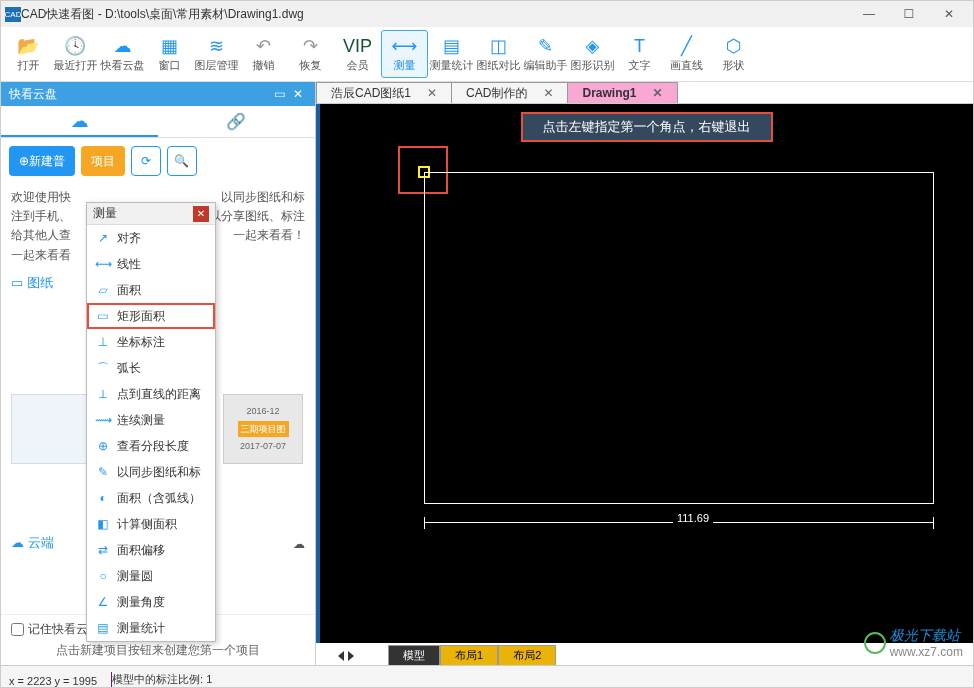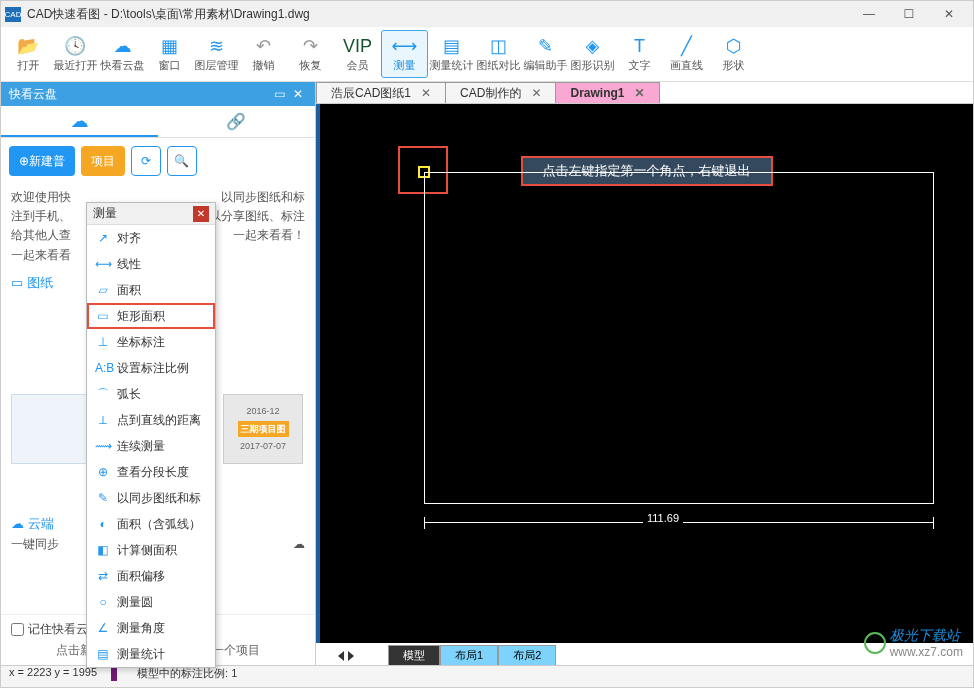--- a/index.html
+++ b/index.html
@@ -1,19 +1,19 @@
 <!DOCTYPE html>
 <html><head>
 <meta charset="utf-8">
 <style>
 * { margin: 0; padding: 0; box-sizing: border-box; font-family: "Microsoft YaHei", sans-serif; }
 body { width: 974px; height: 688px; background: #fff; overflow: hidden; position: relative; border: 1px solid #ccc; }
 
 .titlebar { height: 26px; background: #f0f0f0; display: flex; align-items: center; padding: 0 4px; font-size: 12px; color: #333; }
-.titlebar .app-icon { width: 16px; height: 15px; background: #1e6fb8; margin-right: 6px; color:#fff; font-size:8px; display:flex; align-items:center; justify-content:center;}
+.titlebar .app-icon { width: 16px; height: 15px; background: #1e6fb8; margin-right: 0; color:#fff; font-size:8px; display:flex; align-items:center; justify-content:center;}
 .titlebar .spacer { flex: 1; }
 .titlebar .win-btn { width: 40px; height: 26px; display: flex; align-items: center; justify-content: center; color: #555; }
 
 .toolbar { height: 55px; background: #fff; border-bottom: 1px solid #ddd; display: flex; padding: 2px 4px; }
 .tool-btn { width: 47px; display: flex; flex-direction: column; align-items: center; justify-content: center; font-size: 11px; color: #555; border: 1px solid transparent; border-radius: 3px; margin: 1px 0px; }
 .tool-btn.active { border: 1px solid #3da9e8; background: #eaf6fd; color: #1a8cd8; }
 .tool-btn .ico { font-size: 18px; margin-bottom: 1px; }
 .tool-btn.blue .ico { color: #2196f3; }
 .tool-btn.vip .ico { color: #14532d; }
 .tool-btn.gray .ico { color: #999; }
@@ -47,44 +47,44 @@
 
 .dropdown { position: absolute; left: 85px; top: 120px; width: 130px; background: #fff; border: 1px solid #bbb; box-shadow: 2px 2px 6px rgba(0,0,0,0.2); z-index: 100; }
 .dd-header { height: 22px; background: #f0f0f0; display: flex; align-items: center; padding: 0 6px; font-size: 12px; color: #333; border-bottom:1px solid #ddd;}
 .dd-header .close { margin-left: auto; width: 16px; height: 16px; background: #c0392b; color: #fff; display: flex; align-items: center; justify-content: center; font-size: 10px; }
 .dd-item { height: 26px; display: flex; align-items: center; padding: 0 8px; font-size: 12px; color: #333; gap: 6px; }
 .dd-item .ii { width: 16px; color: #2196f3; text-align:center;}
 .dd-item.highlight { outline: 2px solid #e74c3c; outline-offset: -2px; }
 
 .canvas-area { flex: 1; display: flex; flex-direction: column; background: #fff; }
 .doc-tabs { height: 22px; display: flex; background: #fff; border-bottom: 1px solid #ccc; }
-.doc-tab { padding: 0 14px; display: flex; align-items: center; font-size: 12px; color: #333; border: 1px solid #999; border-bottom:none; margin-right:-1px; background:#f5f5f5; gap:10px;}
+.doc-tab { padding: 0 14px; display: flex; align-items: center; font-size: 12px; color: #333; border: 1px solid #999; border-bottom:none; margin-right:-1px; background:#f5f5f5; gap:16px;}
 .doc-tab.active { background: #f9a8d4; font-weight: bold; }
 .doc-tab .x { color:#666; }
 
 .canvas { flex: 1; background: #000; position: relative; border-left: 4px solid #1d5e9e; }
-.tooltip { position: absolute; top: 8px; left: 50%; transform: translateX(-50%); background: #34495e; color: #fff; font-size: 13px; padding: 4px 20px; border: 2px solid #e74c3c; margin-top: 44px; }
+.tooltip { position: absolute; top: 8px; left: 50%; transform: translateX(-50%); background: #34495e; color: #fff; font-size: 13px; padding: 4px 20px; border: 2px solid #e74c3c; }
 .red-box { position: absolute; border: 2px solid #e74c3c; }
 .yellow-cursor { position: absolute; width: 12px; height: 12px; border: 2px solid #ffeb3b; }
 .rect-shape { position: absolute; border: 1px solid #fff; }
 .dim-line { position: absolute; border-top: 1px solid #fff; }
 .dim-line::before, .dim-line::after { content:''; position:absolute; width:1px; height:12px; background:#fff; top:-6px;}
 .dim-line::before { left:0; }
 .dim-line::after { right:0; }
 .dim-text { position: absolute; color: #fff; font-size: 11px; background:#000; padding:0 4px;}
 
 .layout-tabs { height: 22px; background: #fff; display: flex; align-items: flex-end; padding-left: 20px; gap:0; }
-.lay-tab { padding: 2px 14px; font-size: 11px; background: #7dd3fc; border: 1px solid #999; border-bottom:none; }
+.lay-tab { padding: 2px 14px; font-size: 11px; background: #eab308; border: 1px solid #999; border-bottom:none; }
 .lay-tab.active { background: #333; color: #fff; }
 .tri-left,.tri-right { width:0;height:0;border-top:5px solid transparent;border-bottom:5px solid transparent; margin:0 2px 4px 2px;}
 .tri-left{border-right:6px solid #333;}
 .tri-right{border-left:6px solid #333;}
 
-.statusbar { height: 22px; background: #f5f5f5; border-top: 1px solid #ccc; display: flex; align-items: flex-start; font-size: 11px; color: #333; padding: 0 8px; gap: 14px; }
-.statusbar .sdiv { border-left:6px solid #701a75; padding-left:20px;}
+.statusbar { height: 22px; background: #f5f5f5; border-top: 1px solid #ccc; display: flex; align-items: flex-end; font-size: 11px; color: #333; padding: 0 8px; gap: 14px; }
+.statusbar .sdiv { border-left:1px solid #701a75; padding-left:0;}
 
 .watermark { position: absolute; right: 10px; bottom: 28px; font-size: 14px; color: #1a8cd8; font-style: italic; display:flex; align-items:center; gap:4px;}
 .watermark .wm-ico { width:22px; height:22px; border:2px solid #5cb85c; border-radius:50%; position:relative;}
 </style>
 </head>
 <body>
 
 <div class="titlebar">
   <div class="app-icon">CAD</div>
   <span>CAD快速看图 - D:\tools\桌面\常用素材\Drawing1.dwg</span>
@@ -205,29 +205,28 @@
           <div>一起来看看！</div>
         </div>
       </div>
       <div class="sect-title">
           <span>▭</span>
           <span>图纸</span>
         </div>
       <div class="bg-thumb2"></div>
       <div class="bg-thumb">
         <span>2016-12</span>
-        <div style="background:#f5a623;color:#fff;padding:1px 3px;margin:2px 0;font-weight:bold;">三期项目图</div>
+        <div style="background:#f5a623;color:#fff;padding:1px 3px;margin:2px 0;">三期项目图</div>
         <span>2017-07-07</span>
       </div>
       <div class="cloud-sect">
         <div class="sect-title">
             <span>☁</span>
             <span>云端</span>
           </div>
-        <div>一键同步</div>
         <div style="position:absolute;right:0;bottom:0;">☁</div>
       </div>
     </div>
     <div class="panel-footer">
       <label class="chk">
         <input type="checkbox" style="">
         <span>记住快看云盘开启状态</span>
       </label>
       <div class="hint">点击新建项目按钮来创建您第一个项目</div>
     </div>
@@ -252,24 +251,20 @@
           </div>
           <div class="dd-item highlight">
             <span class="ii">▭</span>
             <span>矩形面积</span>
           </div>
           <div class="dd-item">
             <span class="ii">⊥</span>
             <span>坐标标注</span>
           </div>
           <div class="dd-item">
-            <span class="ii">A:B</span>
-            <span>设置标注比例</span>
-          </div>
-          <div class="dd-item">
             <span class="ii">⌒</span>
             <span>弧长</span>
           </div>
           <div class="dd-item">
             <span class="ii">⟂</span>
             <span>点到直线的距离</span>
           </div>
           <div class="dd-item">
             <span class="ii">⟿</span>
             <span>连续测量</span>
@@ -324,21 +319,21 @@
           <span>Drawing1</span>
           <span class="x">✕</span>
         </div>
       </div>
     <div class="canvas">
       <div class="tooltip">点击左键指定第一个角点，右键退出</div>
       <div class="red-box" style="left:78px; top:42px; width:50px; height:48px;"></div>
       <div class="yellow-cursor" style="left:98px; top:62px;"></div>
       <div class="rect-shape" style="left:104px; top:68px; width:510px; height:332px;"></div>
       <div class="dim-line" style="left:104px; top:418px; width:510px;"></div>
-      <div class="dim-text" style="left:323px; top:408px;">111.69</div>
+      <div class="dim-text" style="left:353px; top:408px;">111.69</div>
     </div>
     <div class="layout-tabs">
       <div class="tri-left"></div>
       <div class="tri-right"></div>
       <div id="lay-tabs" style="display:flex;padding-left:32px;">
           <div class="lay-tab active">模型</div>
           <div class="lay-tab">布局1</div>
           <div class="lay-tab">布局2</div>
         </div>
     </div>

